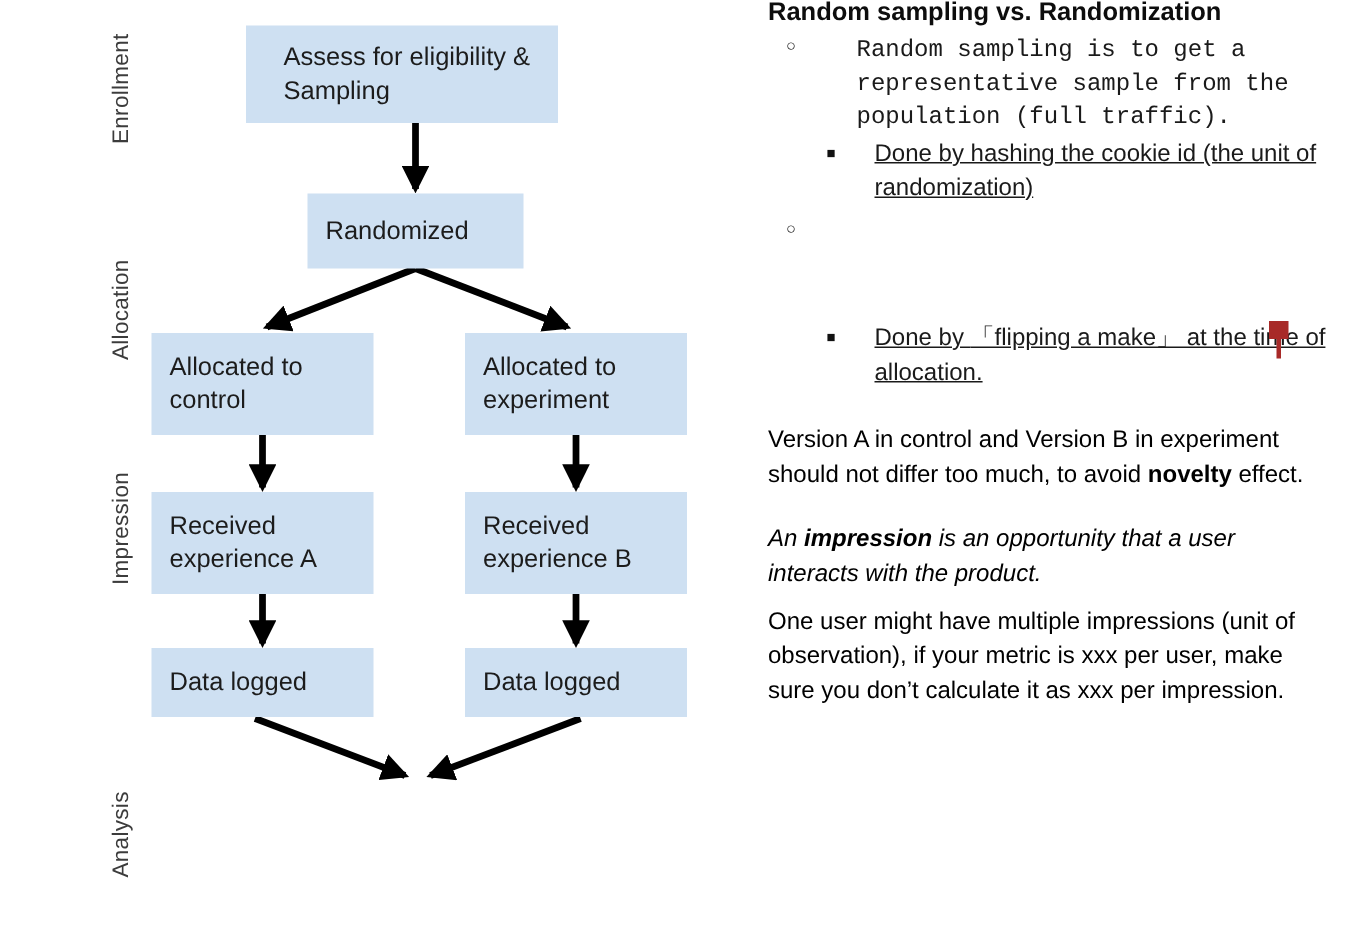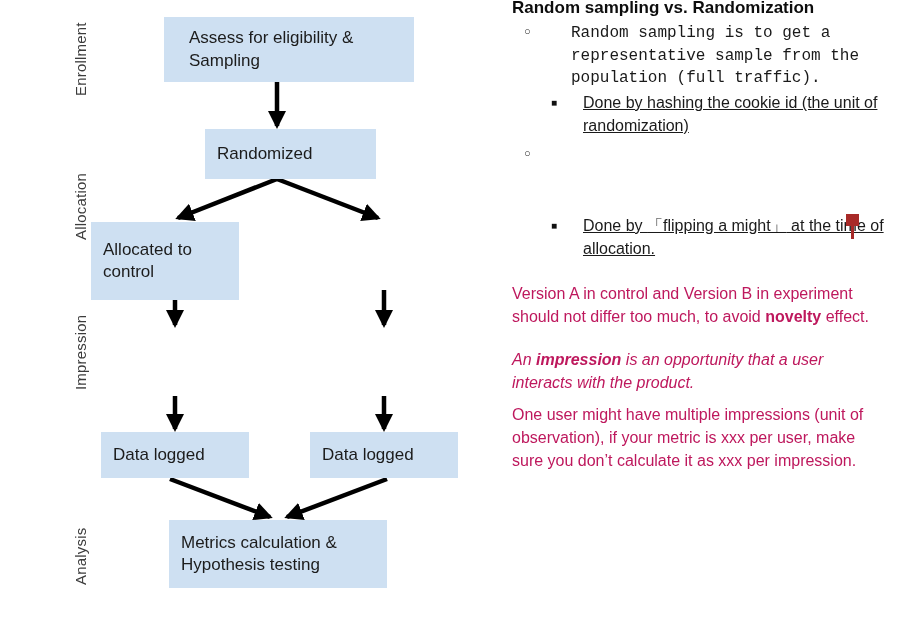--- a/index.html
+++ b/index.html
@@ -105,21 +105,21 @@
     display: block;
     margin-left: 32px;
     text-decoration: underline;
   }
   .para {
     position: absolute;
     left: 7px;
     width: 372px;
     font-size: 16px;
     line-height: 1.43;
-    color: #be185d;
+    color: #000000;
   }
   .para b, .bullet-l1 b, .bullet-l2 b { font-weight: bold; }
 
   .caret {
     position: absolute;
     width: 13px;
     height: 2px;
   }
   .caret .cap {
     position: absolute;
@@ -163,34 +163,36 @@
     <line x1="170" y1="479" x2="270" y2="517" stroke="#000" stroke-width="4.5" marker-end="url(#ah)"></line>
 
     <line x1="387" y1="479" x2="287" y2="517" stroke="#000" stroke-width="4.5" marker-end="url(#ah)"></line>
   </svg>
 
   <div class="stage-label" style="left:72px; top:96px;">Enrollment</div>
   <div class="stage-label" style="left:72px; top:240px;">Allocation</div>
   <div class="stage-label" style="left:72px; top:390px;">Impression</div>
   <div class="stage-label" style="left:72px; top:585px;">Analysis</div>
 
-  <div class="node" style="left:164px; top:17px; width:250px; height:65px;padding-left:25px;">Assess for eligibility &amp; Sampling</div>
-
-  <div class="node" style="left:205px; top:129px; width:171px; height:50px;">Randomized</div>
-
-  <div class="node" style="left:91px; top:222px; width:148px; height:78px;">Allocated to control</div>
-
-
-
+  <div class="node" style="left:164px; top:17px; width:208px; height:65px;padding-left:25px;">Assess for eligibility &amp; Sampling</div>
+
+  <div class="node" style="left:205px; top:129px; width:144px; height:50px;">Randomized</div>
+
+  <div class="node" style="left:101px; top:222px; width:148px; height:68px;">Allocated to control</div>
+
+  <div class="node" style="left:310px; top:222px; width:148px; height:68px;">Allocated to experiment</div>
+
+  <div class="node" style="left:101px; top:328px; width:148px; height:68px;">Received experience A</div>
+
+  <div class="node" style="left:310px; top:328px; width:148px; height:68px;">Received experience B</div>
 
   <div class="node" style="left:101px; top:432px; width:148px; height:46px;">Data logged</div>
 
   <div class="node" style="left:310px; top:432px; width:148px; height:46px;">Data logged</div>
 
-  <div class="node" style="left:169px; top:520px; width:218px; height:68px;">Metrics calculation &amp; Hypothesis testing</div>
 </div>
 
 <div id="notes">
 
   <div class="notes-heading">Random sampling vs. Randomization</div>
 
   <div class="bullet-l1" style="top:22px;">
     <span class="marker">○</span>
     <span class="btext">Random sampling is to get a representative sample from the population (full traffic).</span>
   </div>
@@ -199,21 +201,21 @@
     <span class="marker">■</span>
     <span class="btext">Done by hashing the cookie id (the unit of randomization)</span>
   </div>
 
   <div class="bullet-l1" style="top:144px;">
     <span class="marker">○</span>
   </div>
 
   <div class="bullet-l2" style="top:215px;">
     <span class="marker">■</span>
-    <span class="btext"><span>Done by </span><span>「flipping a might」</span><span> at the time of allocation.</span></span>
+    <span class="btext"><span>Done by </span><span>「flipping a make」</span><span> at the time of allocation.</span></span>
   </div>
 
   <div class="caret" style="left:341px; top:214px;">
     <span class="cap"></span>
     <span class="stem"></span>
   </div>
 
   <div class="para" style="top:283px;"><span>Version A in control and Version B in experiment should not differ too much, to avoid </span><b>novelty</b><span> effect.</span></div>
 
   <div class="para" style="top:349px;font-style:italic;"><span>An </span><b>impression</b><span> is an opportunity that a user interacts with the product.</span></div>

